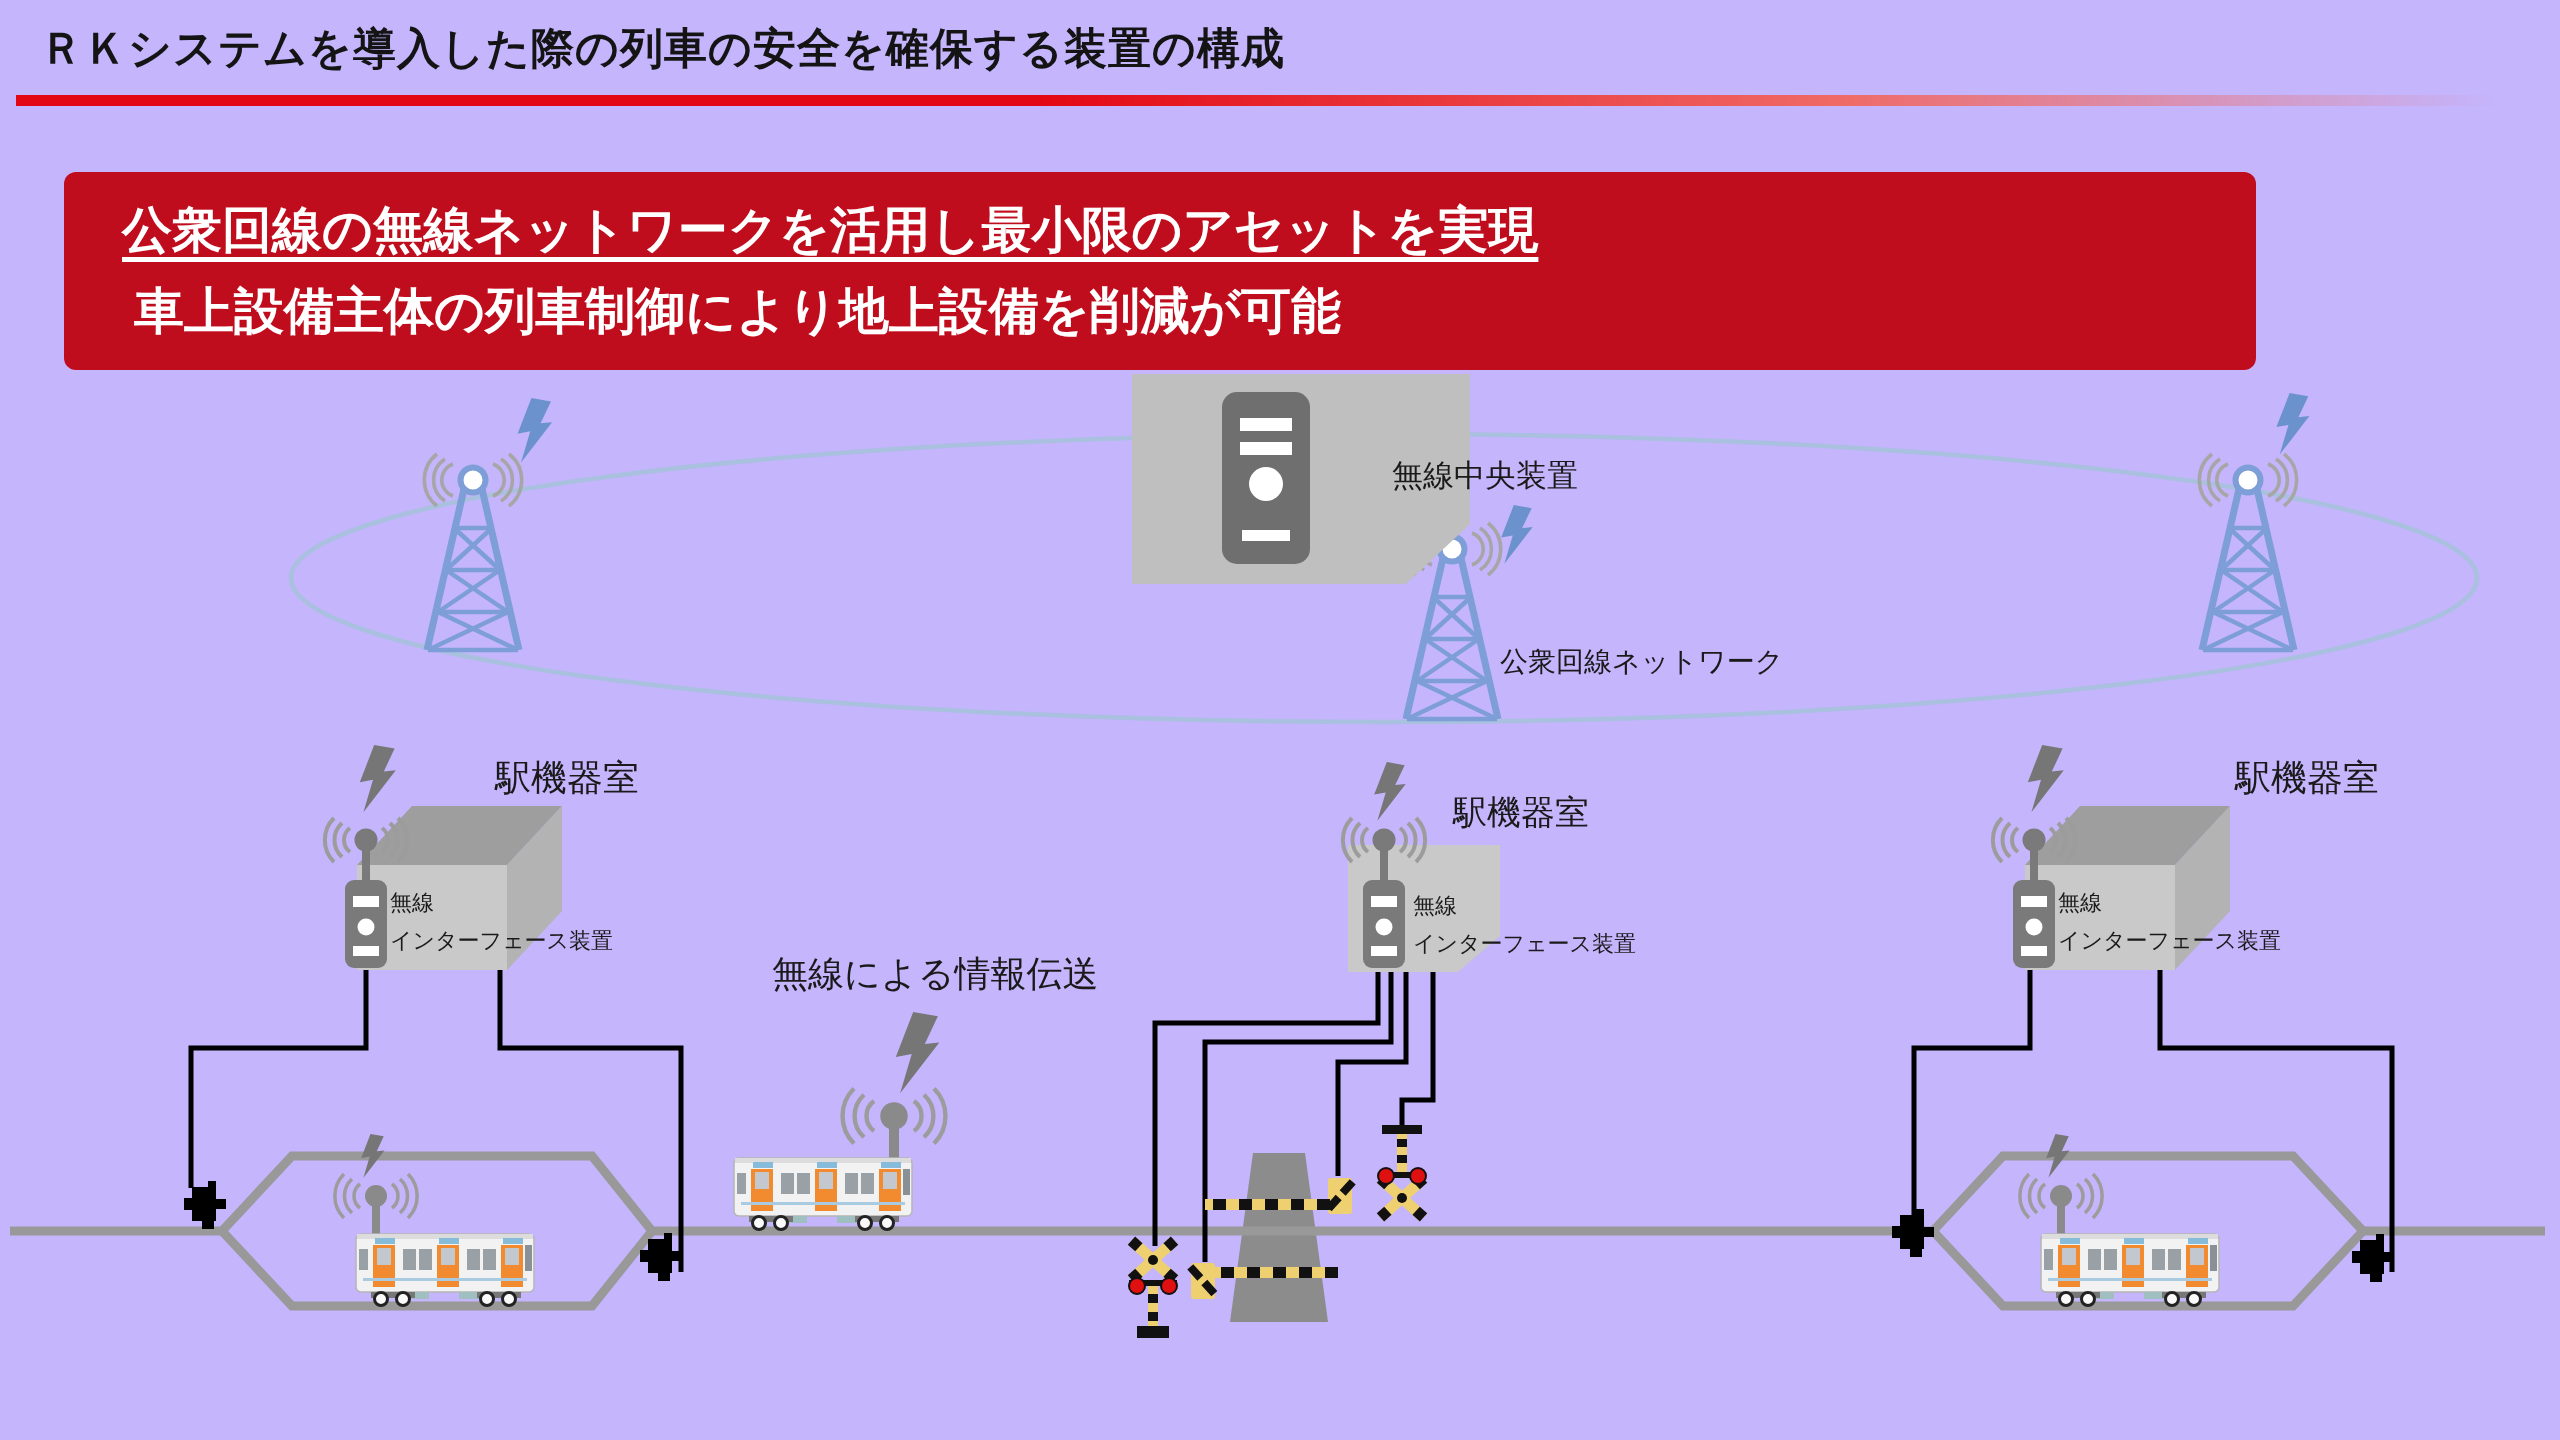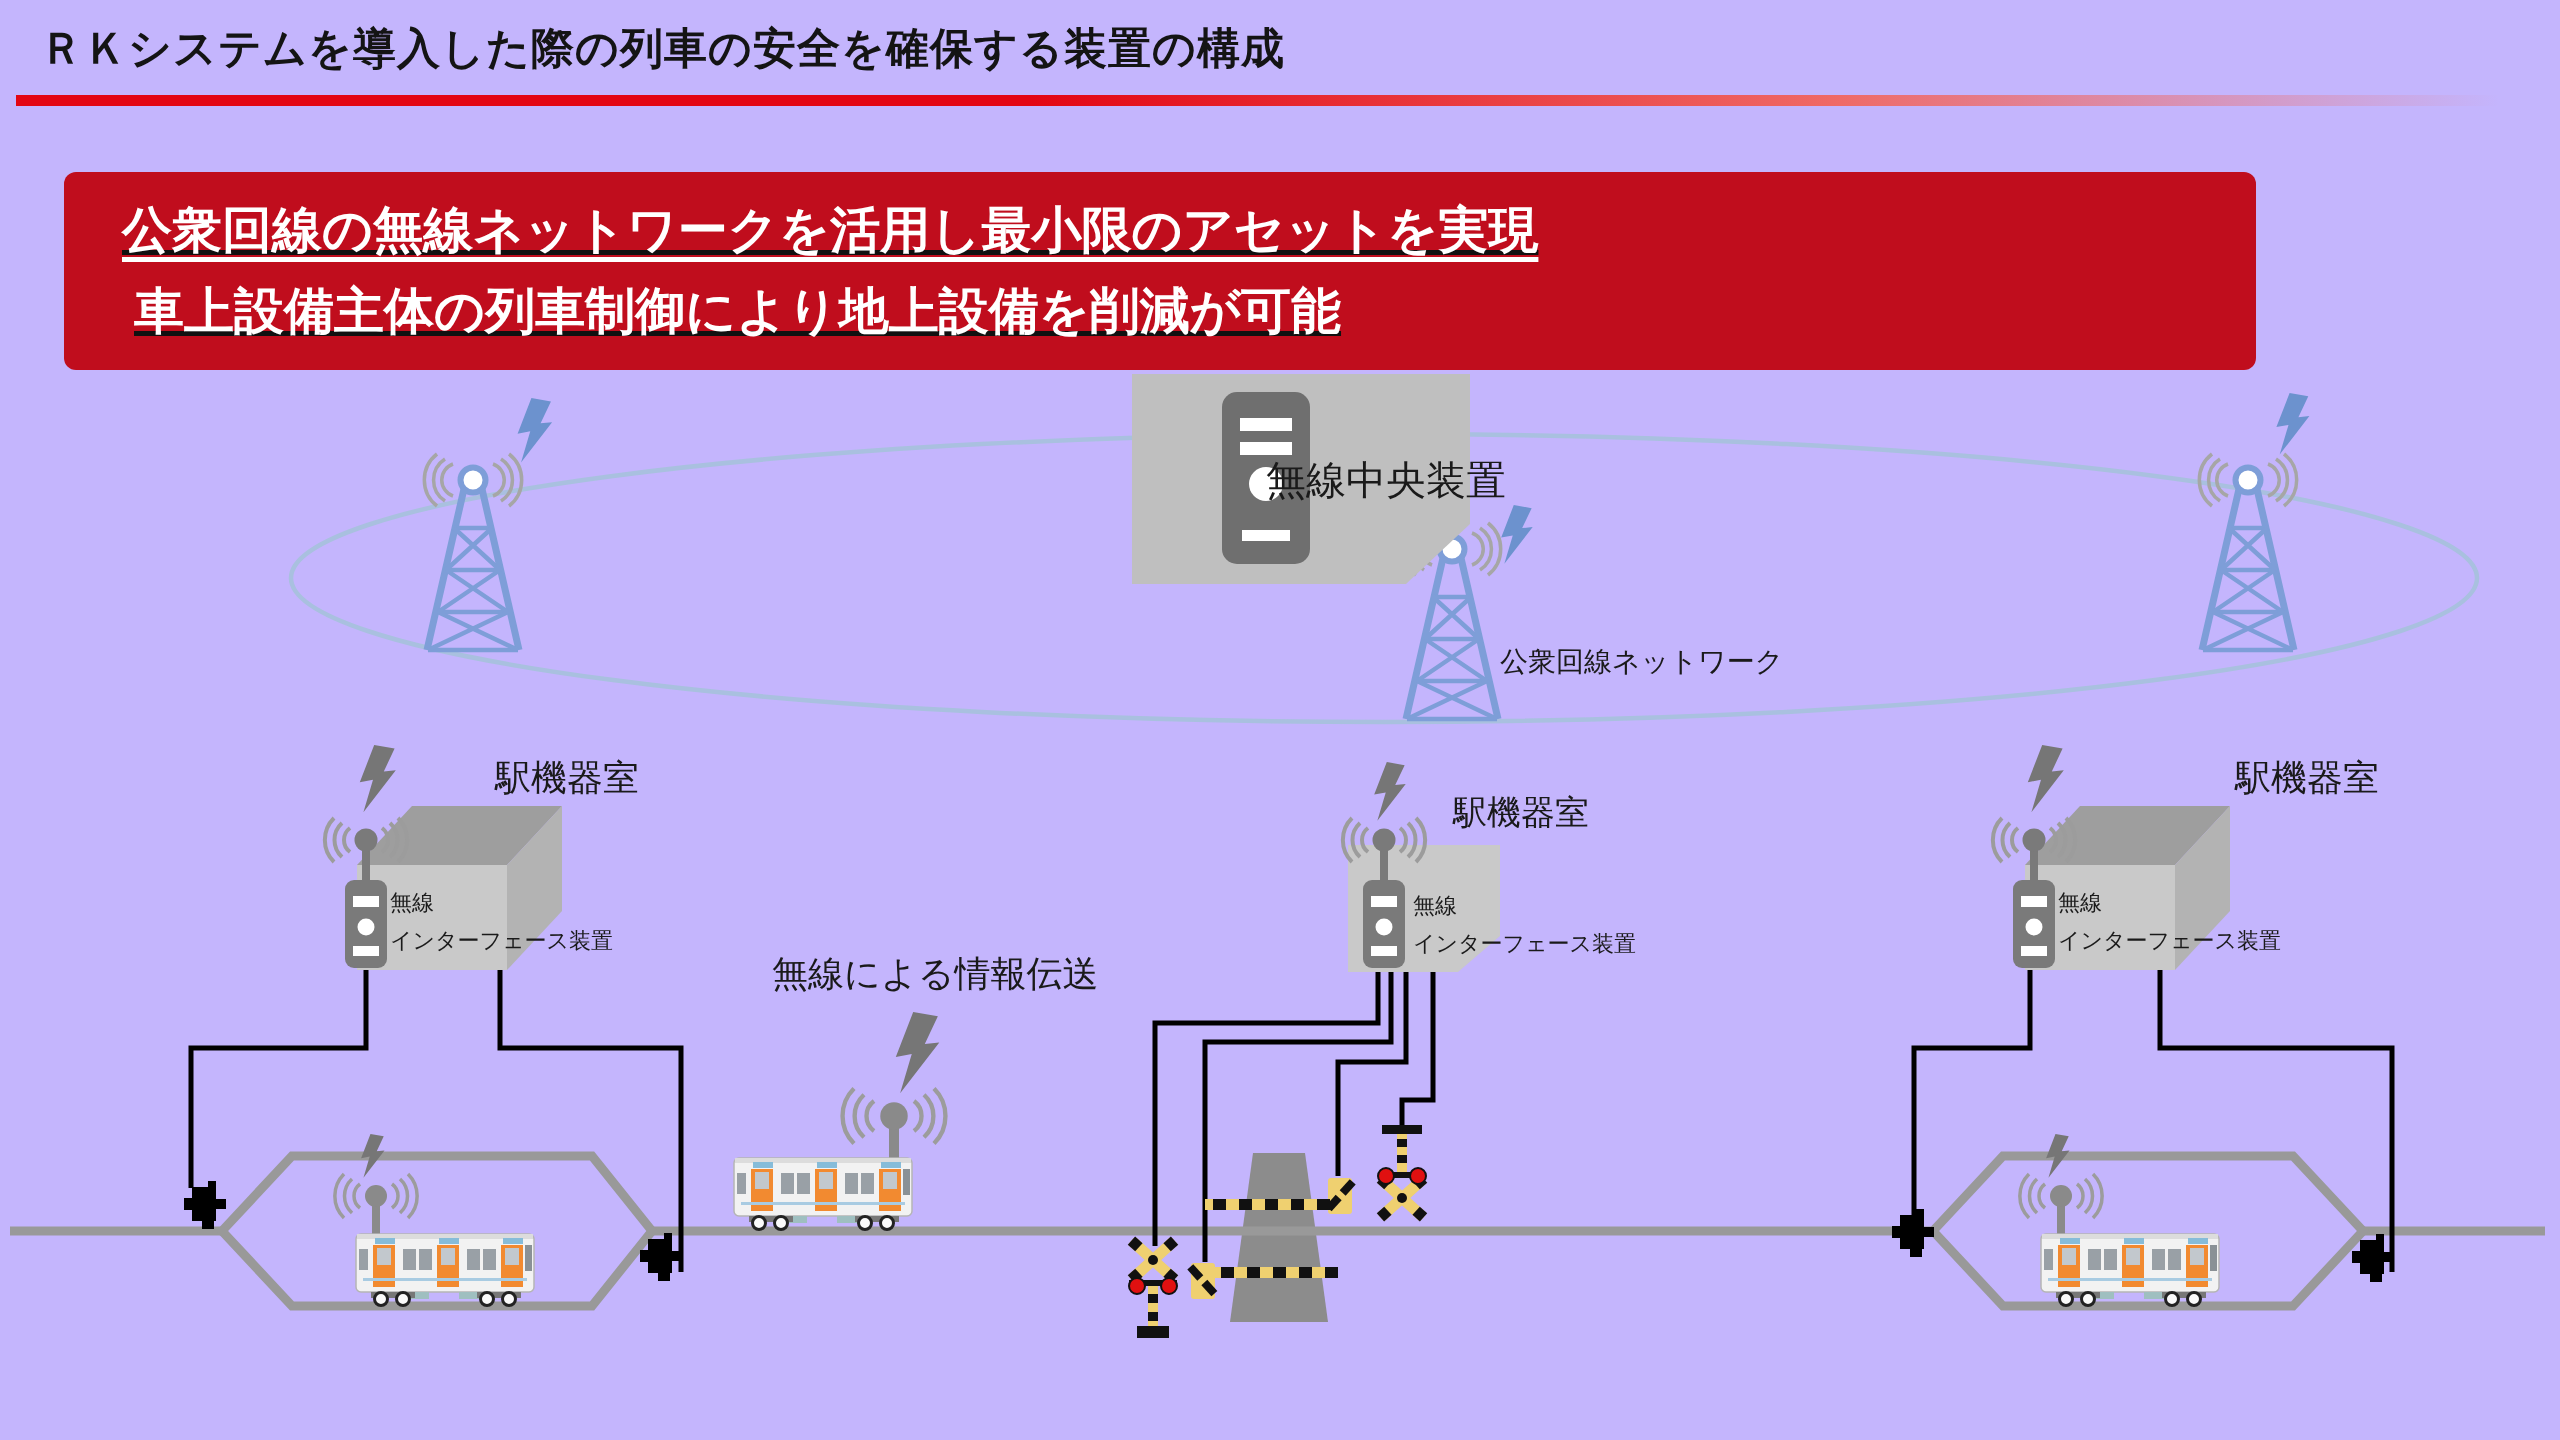--- a/index.html
+++ b/index.html
@@ -3,26 +3,26 @@
 <meta charset="utf-8">
 <style>
   html,body{margin:0;padding:0;background:#fff;}
   .stage{position:relative;width:2560px;height:1440px;background:#c4b5fd;overflow:hidden;
          font-family:"DejaVu Sans","Liberation Sans",sans-serif;color:#111;}
   .abs{position:absolute;}
   .page-title{left:40px;top:20px;font-size:43px;font-weight:bold;letter-spacing:1px;color:#141414;white-space:nowrap;}
   .title-rule{left:16px;top:95px;width:2534px;height:11px;
       background:linear-gradient(90deg,#e30613 0%,#e30613 40%,#ef6a66 72%,rgba(255,255,255,0) 98%);}
   .banner{left:64px;top:172px;width:2192px;height:198px;background:#c00d1d;border-radius:12px;
-      display:flex;flex-direction:column;justify-content:center;gap:14px;padding-left:58px;box-sizing:border-box;text-decoration:underline;}
+      display:flex;flex-direction:column;justify-content:center;gap:14px;padding-left:58px;box-sizing:border-box;}
   .banner .l1{font-size:50px;font-weight:bold;color:#fff;white-space:nowrap;
       text-decoration:underline;text-underline-offset:10px;text-decoration-thickness:5px;}
   .banner .l2{font-size:50px;font-weight:bold;color:#fff;white-space:nowrap;margin-left:12px;}
   .lbl{position:absolute;color:#1a1a1a;white-space:nowrap;line-height:1.0;}
-  .lbl-central{left:1266px;top:460px;font-size:40px;}
+  .lbl-central{left:1392px;top:460px;font-size:31px;}
   .lbl-network{left:1500px;top:648px;font-size:28px;}
   .lbl-station-l{left:495px;top:760px;font-size:36px;}
   .lbl-station-r{left:2235px;top:760px;font-size:36px;}
   .lbl-crossing{left:1453px;top:795px;font-size:34px;}
   .lbl-if{font-size:22px;line-height:38px;}
   .lbl-if-l{left:390px;top:884px;}
   .lbl-if-c{left:1413px;top:887px;}
   .lbl-if-r{left:2058px;top:884px;}
   .lbl-trans{left:772px;top:956px;font-size:36px;}
   svg{position:absolute;left:0;top:0;}

